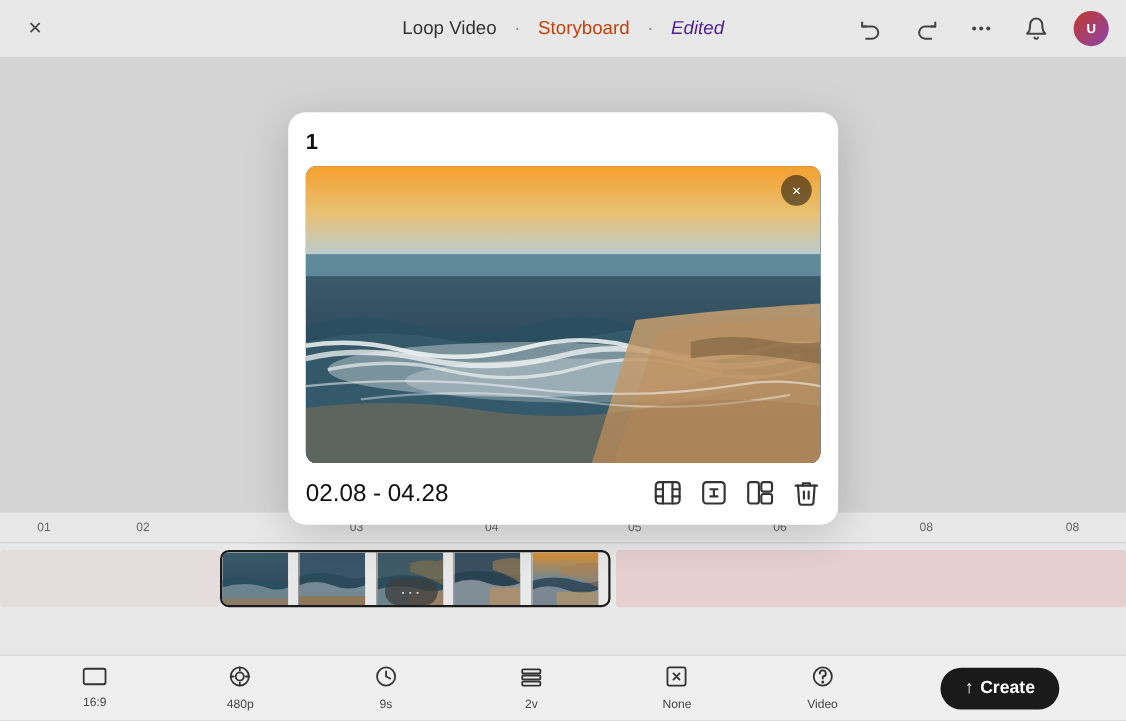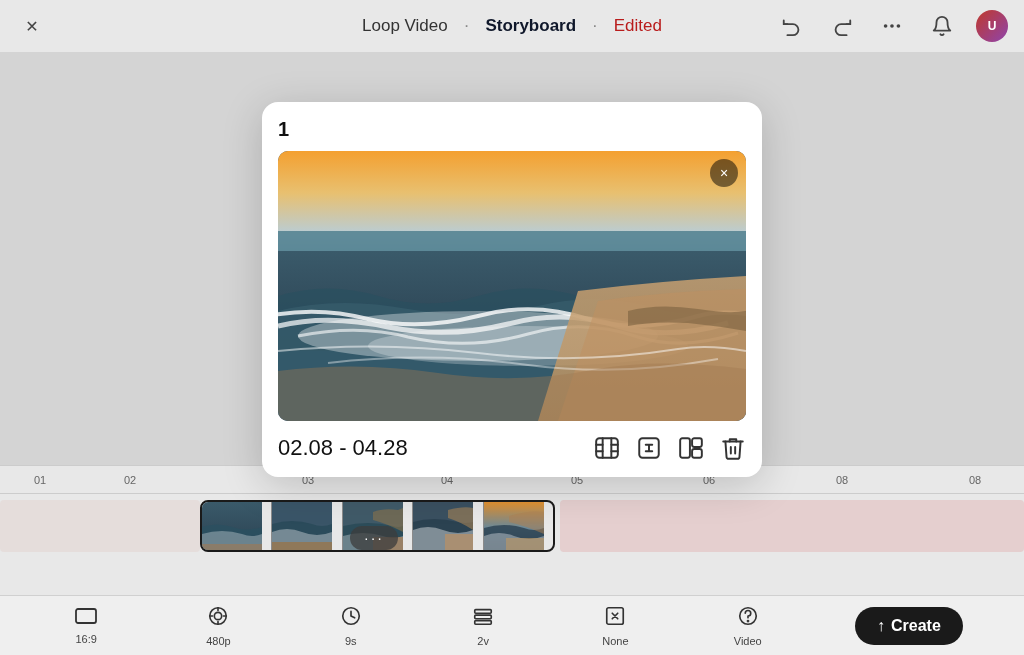--- a/index.html
+++ b/index.html
@@ -27,22 +27,22 @@
       position: absolute;
       left: 50%;
       transform: translateX(-50%);
       display: flex;
       align-items: center;
       gap: 16px;
       font-size: 17px;
     }
     .header-title { color: #333; font-weight: 500; }
     .header-sep { color: #888; font-size: 17px; }
-    .header-storyboard { color: #0f172a; font-weight: 700; }
-    .header-edited { color: #b91c1c; font-weight: 400; }
+    .header-storyboard { color: #c2410c; font-weight: 400; }
+    .header-edited { color: #4c1d95; font-style: italic; font-weight: 400; }
     .header-right { display: flex; align-items: center; gap: 18px; }
     .icon-btn {
       background: none;
       border: none;
       cursor: pointer;
       color: #444;
       font-size: 20px;
       display: flex;
       align-items: center;
       justify-content: center;
@@ -410,21 +410,21 @@
       </div>
     </div>
   </div>
 </div>
 
 <div class="timeline-area">
 
   <div class="time-ruler">
     <span class="ruler-mark" style="left:40px">01</span>
     <span class="ruler-mark" style="left:130px">02</span>
-    <span class="ruler-mark" style="left:308px">03</span>
+    <span class="ruler-mark" style="left:324px">03</span>
     <span class="ruler-mark" style="left:447px">04</span>
     <span class="ruler-mark" style="left:577px">05</span>
     <span class="ruler-mark" style="left:709px">06</span>
     <span class="ruler-mark" style="left:842px">08</span>
     <span class="ruler-mark" style="left:975px">08</span>
   </div>
 
   <div class="track-area">
     <div class="left-overlay"></div>
 

